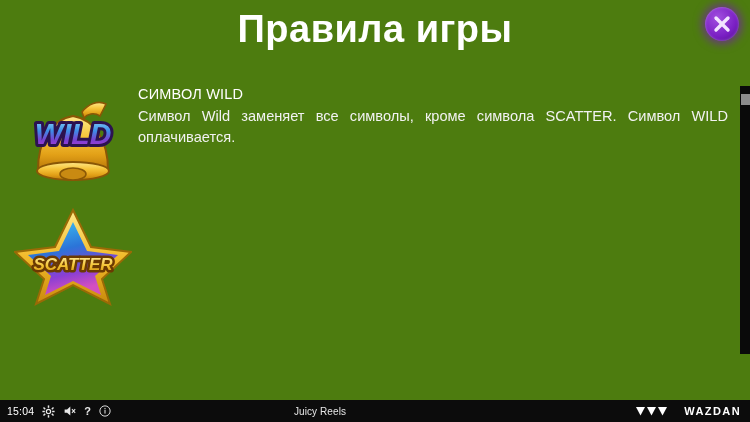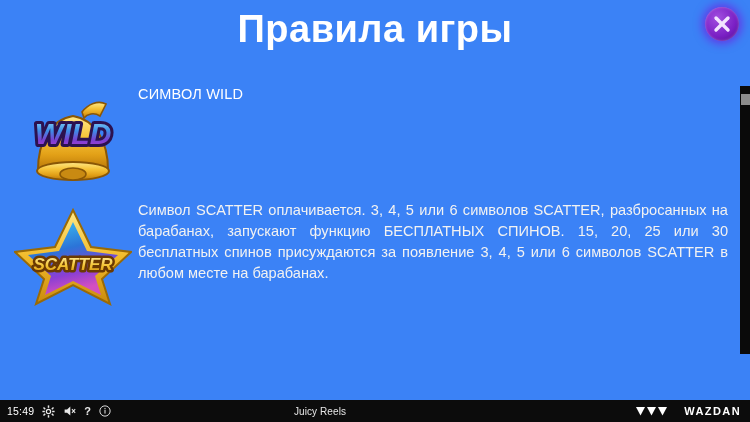--- a/index.html
+++ b/index.html
@@ -2,21 +2,21 @@
 <html><head>
 <meta charset="utf-8">
 <style>
   * { margin:0; padding:0; box-sizing:border-box; }
   html,body { width:750px; height:422px; overflow:hidden; background:#000; }
   body { font-family:"Liberation Sans", sans-serif; color:#fff; position:relative; }
 
   
   #rules-overlay {
     position:absolute; left:0; top:0; width:750px; height:400px;
-    background:#3b82f6; z-index:20;
+    background:#4d7c0f; z-index:20;
   }
 
   #page-title {
     position:absolute; left:0; top:2px; width:750px;
     text-align:center; font-size:38px; font-weight:bold;
     letter-spacing:0.5px; color:#fff; line-height:54px;
   }
 
   #close-button {
     position:absolute; right:11px; top:7px; width:34px; height:34px;
@@ -295,20 +295,21 @@
 
           <g font-family="Liberation Sans, sans-serif" font-size="30" font-weight="bold" font-style="italic" text-anchor="middle">
             <text x="59" y="58" fill="#2c1250" stroke="#2c1250" stroke-width="6" stroke-linejoin="round">WILD</text>
             <text x="59" y="58" fill="url(#wildG)">WILD</text>
           </g>
         </svg>
       </div>
     </div>
     <div class="sect-text">
       <div class="sect-heading">СИМВОЛ WILD</div>
+      <div class="sect-body">Символ Wild заменяет все символы, кроме символа SCATTER. Символ WILD оплачивается.</div>
     </div>
   </div>
 
   <div class="section" id="section-scatter">
     <div class="sym-icon">
       <svg width="118" height="108" viewBox="0 0 118 108">
         <defs>
           <linearGradient id="starEdge" x1="0" y1="0" x2="0" y2="1">
             <stop offset="0%" stop-color="#ffe98a"></stop>
             <stop offset="50%" stop-color="#f2bb2a"></stop>
@@ -328,31 +329,30 @@
         </defs>
         <polygon points="59,10 77,47 117,52 88,79 96,104 59,85 22,104 30,79 1,52 41,47" fill="url(#starEdge)" stroke="#9a6a06" stroke-width="2"></polygon>
         <polygon points="59,22 73,51 104,55 81,76 87,95 59,81 31,95 37,76 14,55 45,51" fill="url(#starIn)"></polygon>
         <g font-family="Liberation Sans, sans-serif" font-size="17" font-weight="bold" font-style="italic" text-anchor="middle">
           <text x="59" y="70" fill="#6b3a02" stroke="#6b3a02" stroke-width="5" stroke-linejoin="round">SCATTER</text>
           <text x="59" y="70" fill="url(#scatTxt)">SCATTER</text>
         </g>
       </svg>
     </div>
     <div class="sect-text">
-      <div class="sect-body">Символ SCATTER оплачивается. 3, 4, 5 или 6 символов SCATTER, разбросанных на барабанах, запускают функцию БЕСПЛАТНЫХ СПИНОВ. 15, 20, 25 или 30 бесплатных спинов присуждаются за появление 3, 4, 5 или 6 символов SCATTER в любом месте на барабанах.</div>
     </div>
   </div>
 
   <div id="scrollbar-track">
     <div id="scrollbar-thumb"></div>
   </div>
 </div>
 
 <div id="taskbar">
-  <span id="tb-clock">15:49</span>
+  <span id="tb-clock">15:04</span>
 
   <span class="tb-icon">
     <svg width="13" height="13" viewBox="0 0 16 16">
       <g fill="#e8e8e8">
         <circle cx="8" cy="8" r="2.6" fill="none" stroke="#e8e8e8" stroke-width="1.5"></circle>
         <rect x="7.1" y="0.5" width="1.8" height="3"></rect>
           <rect x="7.1" y="12.5" width="1.8" height="3"></rect>
         <rect x="0.5" y="7.1" width="3" height="1.8"></rect>
           <rect x="12.5" y="7.1" width="3" height="1.8"></rect>
         <rect x="2" y="2.6" width="1.8" height="3" transform="rotate(-45 2.9 4.1)"></rect>

